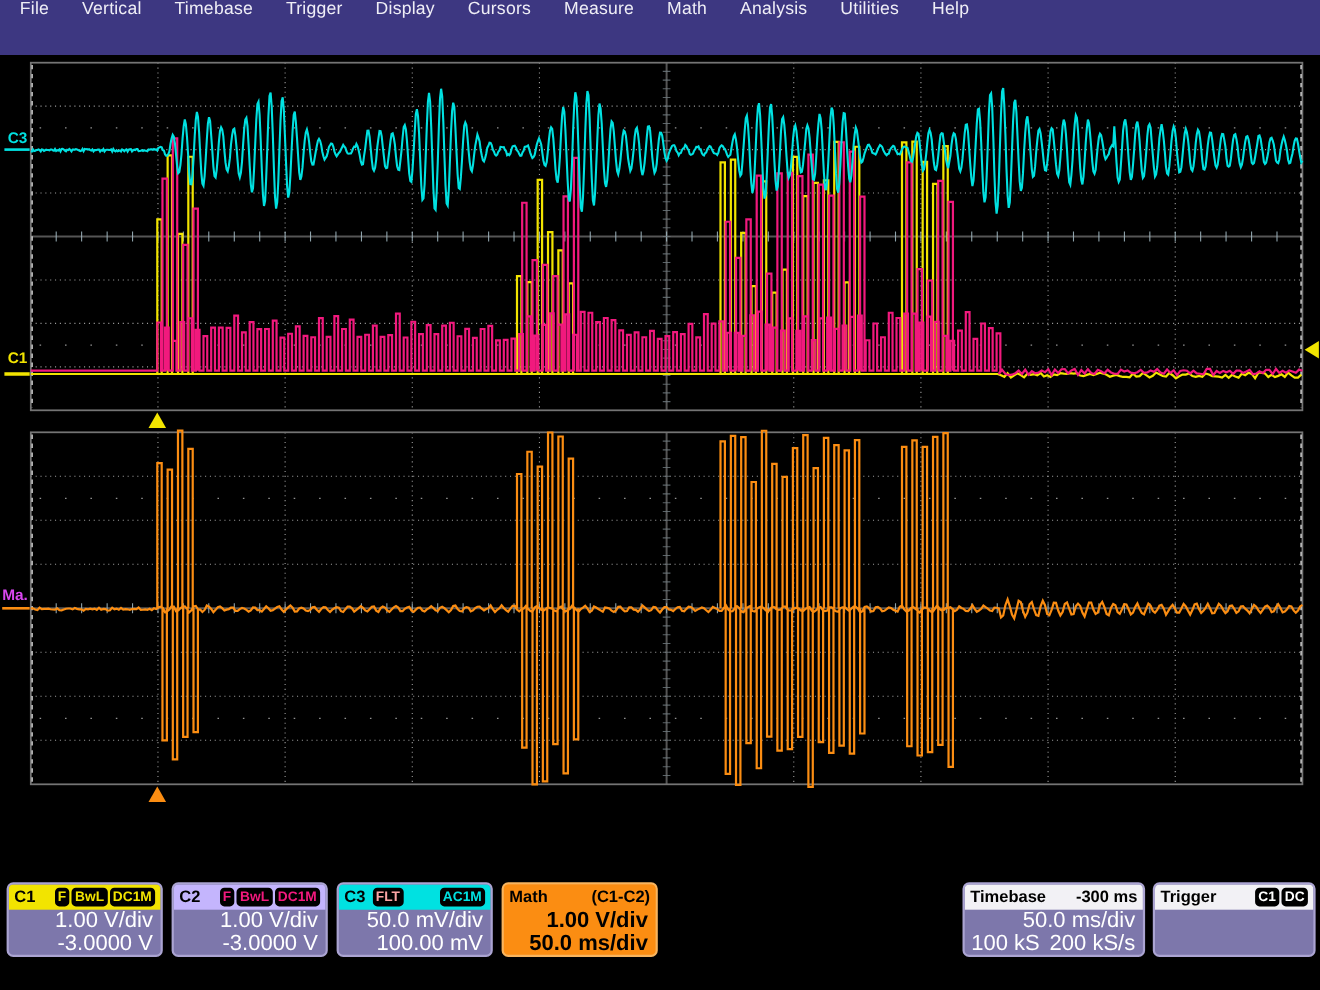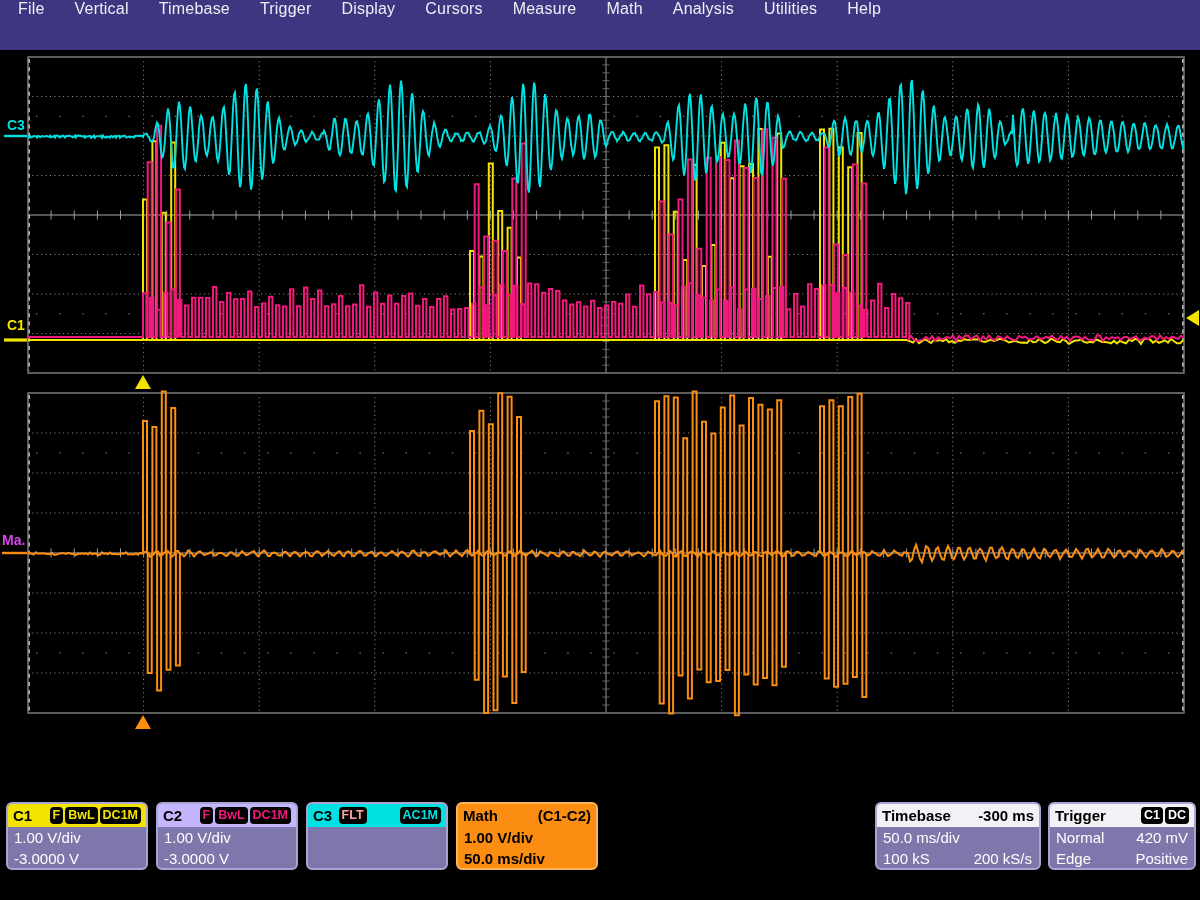--- a/index.html
+++ b/index.html
@@ -15,21 +15,21 @@
   #scope-svg{position:absolute;left:0;top:0;z-index:1;}
 
   .trace-label{position:absolute;font-weight:bold;font-size:14px;z-index:2;}
 
   
   .desc-box{position:absolute;top:802px;height:68px;width:142px;border:2px solid #aba4d2;
     border-radius:6px;background:#7d77ab;box-sizing:border-box;overflow:hidden;z-index:5;cursor:default;}
   .desc-head{height:23px;display:flex;align-items:center;justify-content:space-between;
     padding:0 5px;font-size:15px;font-weight:bold;color:#000;}
   .desc-body{padding:0 7px 0 6px;}
-  .desc-row{font-size:15px;line-height:21px;color:#fff;white-space:nowrap;}
+  .desc-row{font-size:20px;line-height:21px;color:#fff;text-align:right;white-space:nowrap;}
   .desc-row.split{display:flex;justify-content:space-between;}
   .badge{display:inline-block;background:#000;border-radius:4px;padding:0 3px;margin-left:2px;
     font-size:12.5px;font-weight:bold;line-height:17px;}
   .badges{display:flex;align-items:center;}
   .math-box .desc-row{color:#000;font-weight:bold;}
   .plain-head{background:#f2f1f5;}
 </style>
 </head>
 <body>
 
@@ -143,20 +143,24 @@
   </div>
 
   <div class="desc-box" style="left:306px;">
     <div class="desc-head" style="background:#00e1e1;">
       <span>C3</span>
       <span class="badges">
         <span class="badge" style="color:#fca5a5;">FLT</span>
         <span class="badge" style="color:#00e1e1;margin-left:33px;">AC1M</span>
       </span>
     </div>
+    <div class="desc-body">
+      <div class="desc-row">50.0 mV/div</div>
+      <div class="desc-row">100.00 mV</div>
+    </div>
   </div>
 
   <div class="desc-box math-box" style="left:456px;background:#fb8d12;border-color:#f8b45e;">
     <div class="desc-head" style="background:#fb8d12;">
       <span>Math</span>
       <span>(C1-C2)</span>
     </div>
     <div class="desc-body">
       <div class="desc-row">1.00 V/div</div>
       <div class="desc-row">50.0 ms/div</div>
@@ -178,25 +182,15 @@
   </div>
 
   <div class="desc-box" style="left:1048px;width:148px;">
     <div class="desc-head plain-head">
       <span>Trigger</span>
       <span class="badges">
         <span class="badge" style="color:#fff;">C1</span>
         <span class="badge" style="color:#fff;">DC</span>
       </span>
     </div>
-    <div class="desc-body" style="padding:0 6px;">
-      <div class="desc-row split">
-        <span>Normal</span>
-        <span>420 mV</span>
-      </div>
-      <div class="desc-row split">
-        <span>Edge</span>
-        <span>Positive</span>
-      </div>
-    </div>
   </div>
 
 </div>
 
 </body></html>

